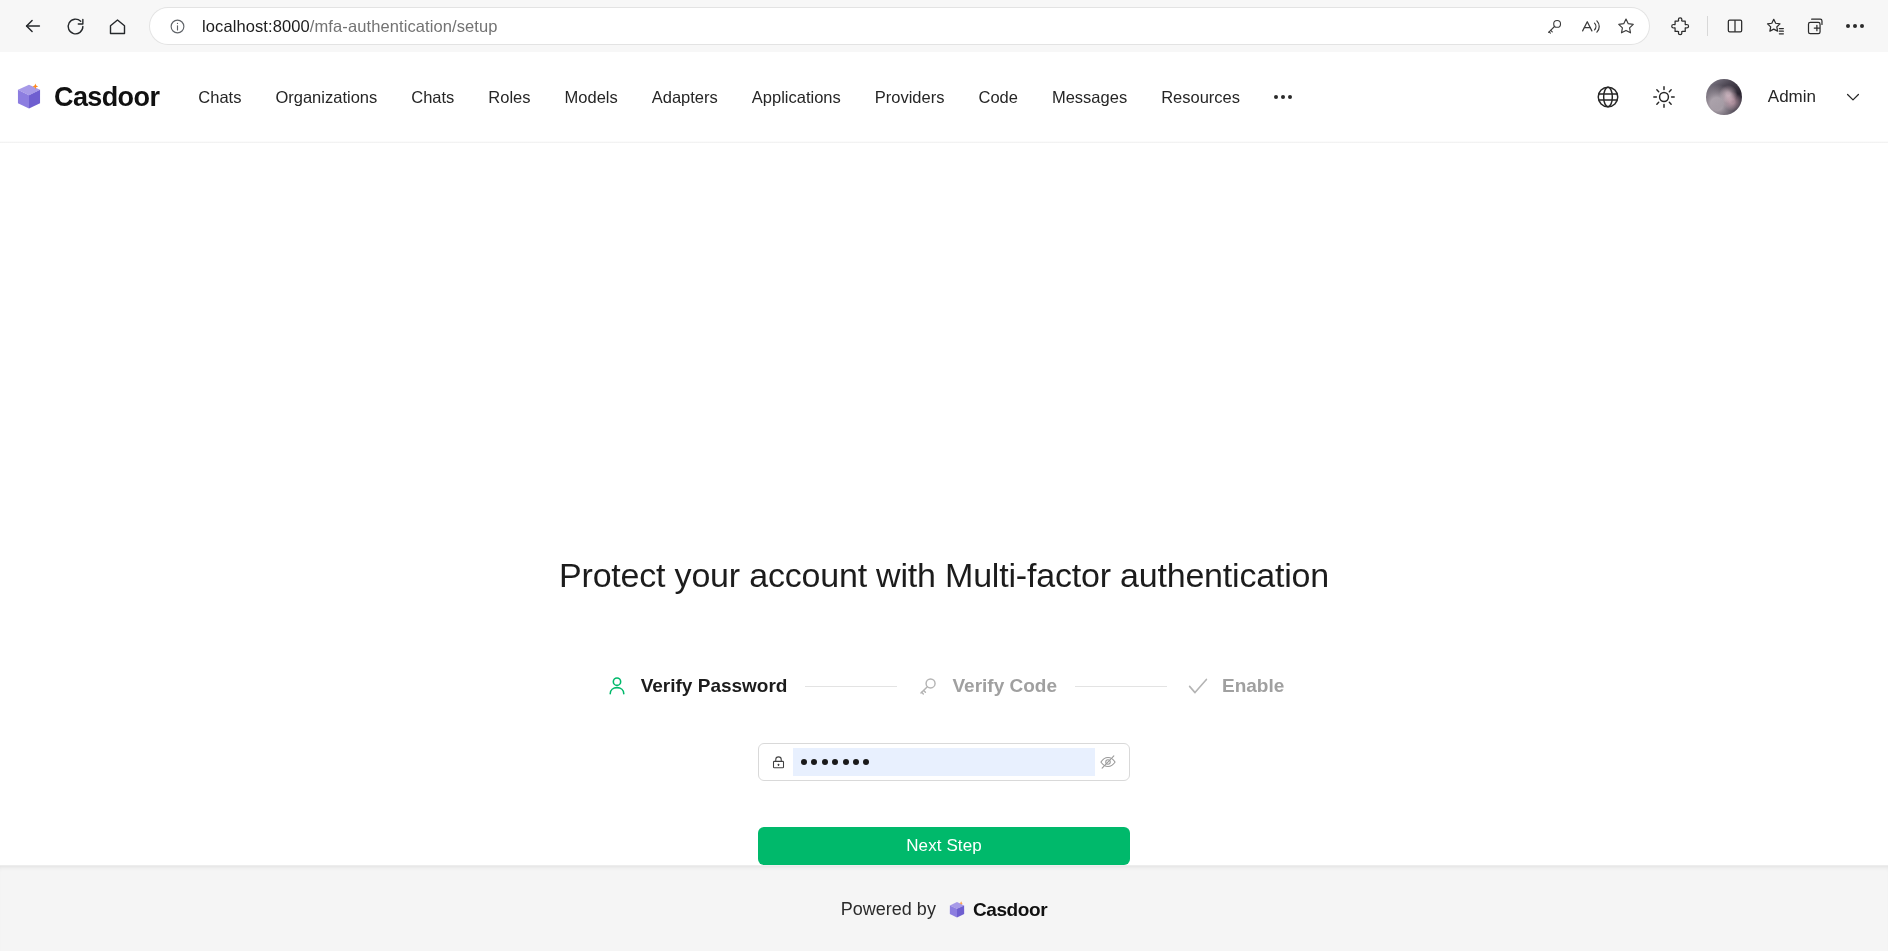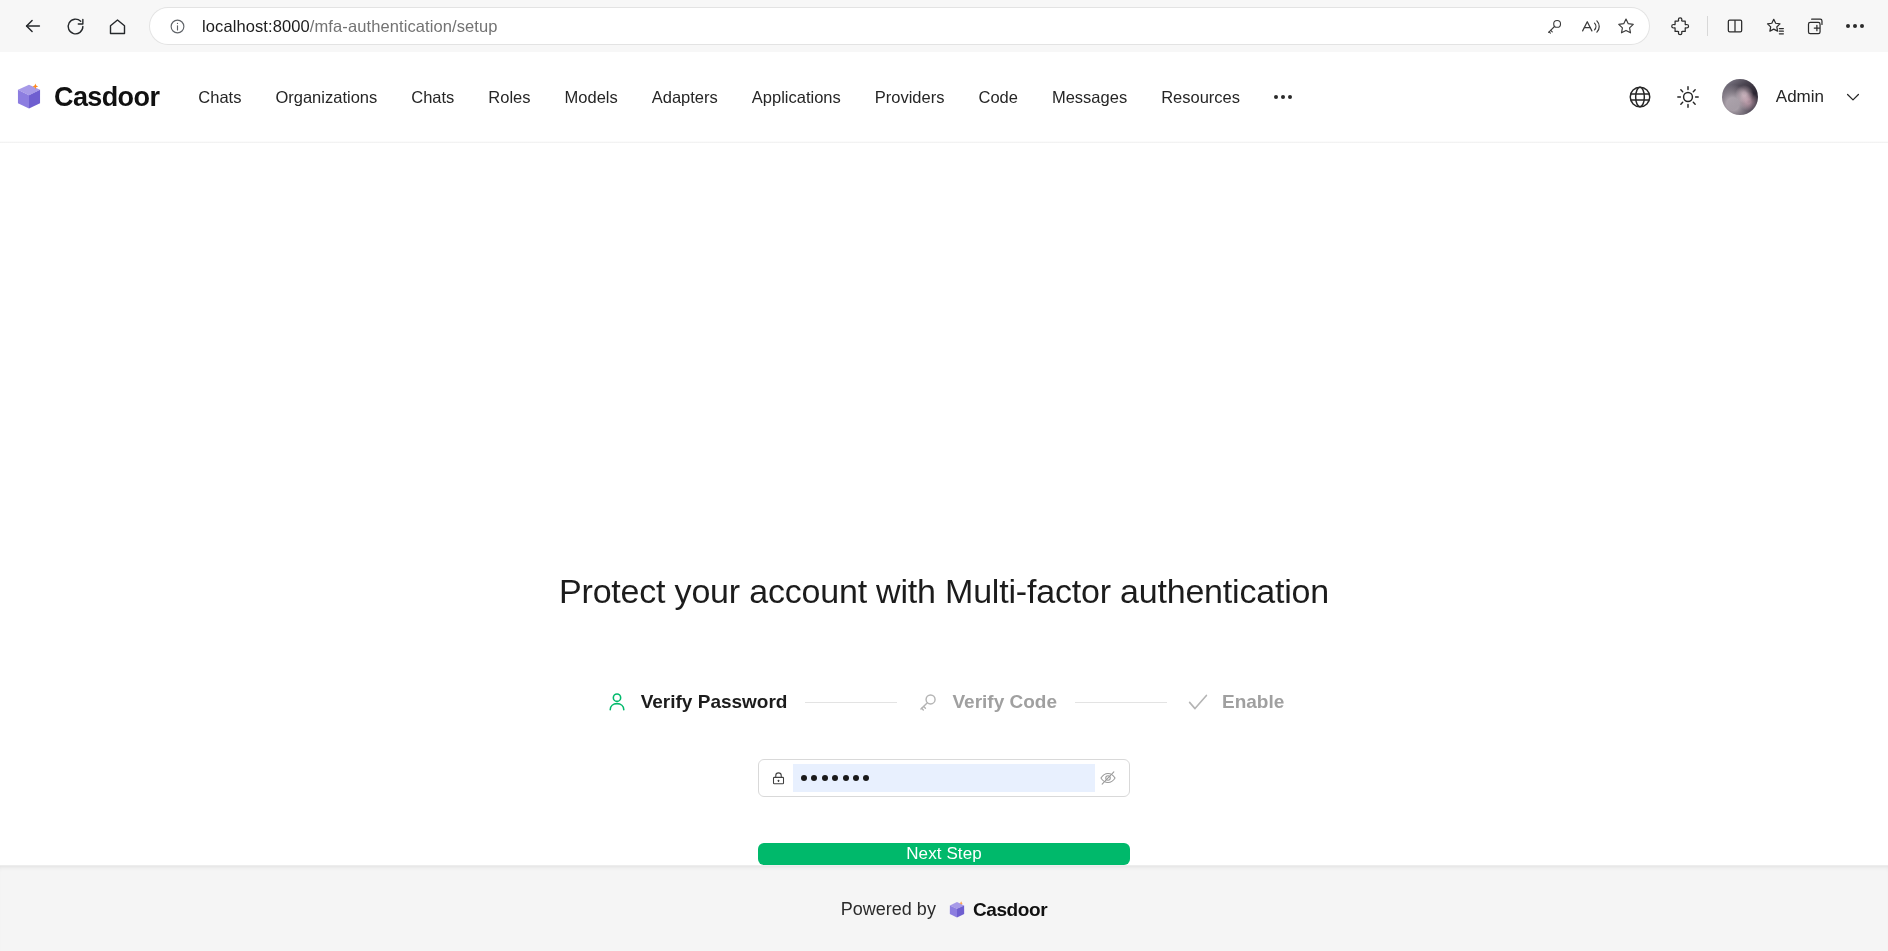--- a/index.html
+++ b/index.html
@@ -118,21 +118,21 @@
     padding: 0 17px;
     line-height: 88px;
     white-space: nowrap;
   }
   .nav-more {
     padding: 0 17px;
     color:#2b2b2b;
     display:flex; align-items:center;
   }
   .nav-right {
-    display:flex; align-items:center; gap:4px; flex:0 0 auto;
+    display:flex; align-items:center; gap:12px; flex:0 0 auto;
   }
   .nav-icon-btn {
     width: 44px; height: 44px;
     display:flex; align-items:center; justify-content:center;
     color:#262626;
   }
   .avatar {
     width: 36px; height: 36px; border-radius: 50%;
     margin-left: 8px;
     overflow:hidden;
@@ -218,21 +218,21 @@
     margin-left: 6px;
     overflow:hidden;
   }
   .pwd-dots { display:flex; gap:4.4px; align-items:center; }
   .pwd-dots i { width:6px; height:6px; border-radius:50%; background:#1a1a1a; display:block;}
   .pwd-eye { width:26px; height:26px; display:flex; align-items:center; justify-content:center; color:#999; flex:0 0 auto;}
 
   .next-btn {
     margin-top: 46px;
     width: 372px;
-    height: 22px;
+    height: 38px;
     background: #00b96b;
     border: none;
     border-radius: 6px;
     color: #ffffff;
     font-size: 17px;
     font-family: "Liberation Sans", sans-serif;
     cursor: pointer;
     letter-spacing: 0.1px;
   }
 

